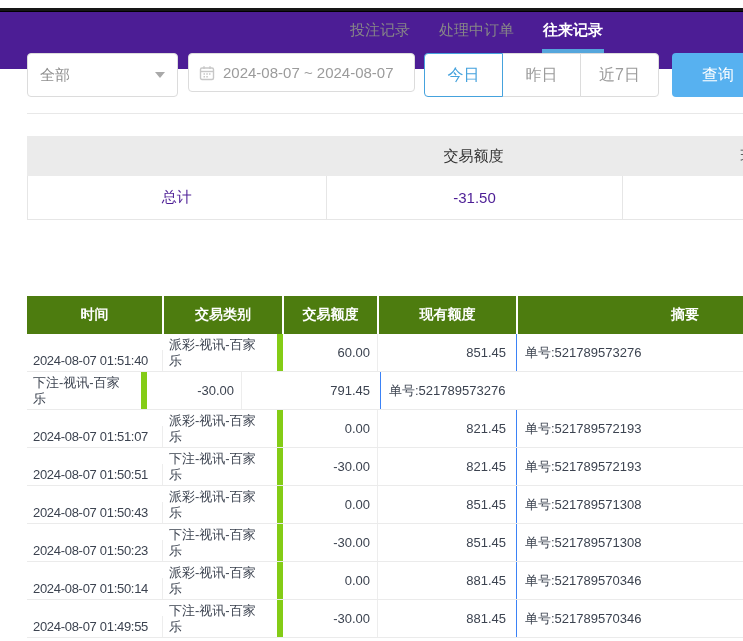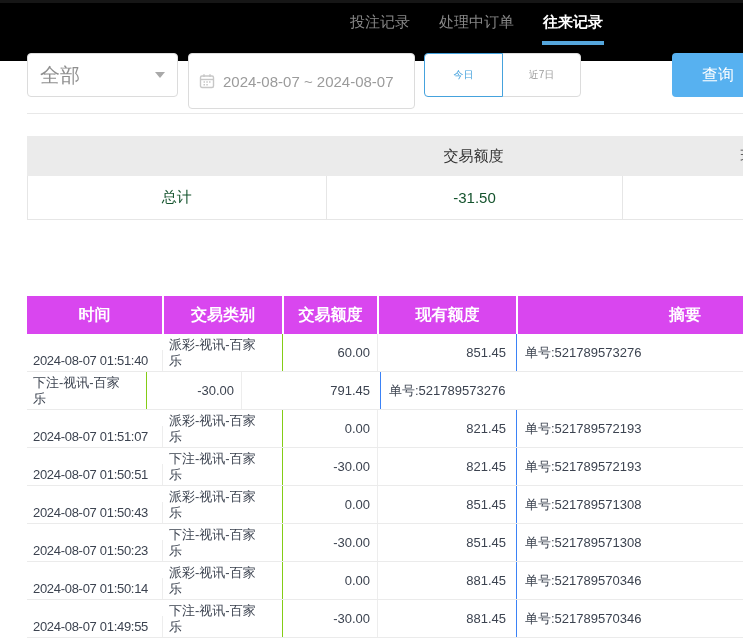--- a/index.html
+++ b/index.html
@@ -1,62 +1,62 @@
 <!DOCTYPE html>
 <html><head>
 <meta charset="utf-8">
 <style>
   html,body{margin:0;padding:0;}
   body{font-family:"Liberation Sans","DejaVu Sans",sans-serif;}
   .page{position:relative;width:743px;height:641px;background:#fff;overflow:hidden;}
 
   
-  .topbar{position:absolute;top:0;left:0;width:743px;height:61px;background:#000000;}
+  .topbar{position:absolute;top:8px;left:0;width:743px;height:61px;background:#4c1d95;}
   .topstrip{position:absolute;top:0;left:0;width:100%;height:3px;background:#161616;border-bottom:1px solid #000;}
   .tabs{position:absolute;top:0;left:350px;height:45px;display:flex;gap:29px;align-items:stretch;}
   .tab{display:flex;align-items:center;font-size:15px;color:#878787;cursor:pointer;position:relative;white-space:nowrap;}
   .tab.active{color:#ffffff;font-weight:bold;}
   .tab.active::after{content:"";position:absolute;left:-1px;right:-1px;bottom:0;height:4px;background:#55a6dc;}
 
   
   .filters{position:absolute;top:53px;left:0;width:743px;height:44px;}
   .select{position:absolute;left:27px;top:0;width:151px;height:44px;border:1px solid #dcdcdc;border-radius:4px;box-sizing:border-box;
-          display:flex;align-items:center;padding:0 12px;font-size:20px;color:#8f8f8f;cursor:pointer;background:#fff;}
+          display:flex;align-items:center;padding:0 12px;font-size:15px;color:#8f8f8f;cursor:pointer;background:#fff;}
   .select .caret{margin-left:auto;width:0;height:0;border-left:5px solid transparent;border-right:5px solid transparent;border-top:6px solid #a9a9a9;}
-  .datebox{position:absolute;left:188px;top:0;width:227px;height:56px;border:1px solid #dcdcdc;border-radius:4px;box-sizing:border-box;
+  .datebox{position:absolute;left:188px;top:0;width:227px;height:39px;border:1px solid #dcdcdc;border-radius:4px;box-sizing:border-box;
           display:flex;align-items:center;padding:0 10px;font-size:15px;color:#9b9b9b;background:#fff;cursor:pointer;}
   .datebox .cal{display:inline-flex;margin-right:8px;}
   .btn-group{position:absolute;left:424px;top:0;height:44px;display:flex;}
-  .qbtn{width:79px;height:44px;background:#fff;border:1px solid #dcdcdc;box-sizing:border-box;font-size:10px;color:#9b9b9b;
+  .qbtn{width:79px;height:44px;background:#fff;border:1px solid #dcdcdc;box-sizing:border-box;font-size:16px;color:#9b9b9b;
         margin-left:-1px;cursor:pointer;font-family:inherit;position:relative;}
   .qbtn:first-child{margin-left:0;border-radius:4px 0 0 4px;}
   .qbtn:last-child{border-radius:0 4px 4px 0;}
   .qbtn.active{border-color:#45a2dd;color:#45a2dd;z-index:2;}
   .search-btn{position:absolute;left:672px;top:0;width:92px;height:44px;background:#57b1f0;border:none;border-radius:4px;
         color:#fff;font-size:16px;cursor:pointer;font-family:inherit;}
   .filter-divider{position:absolute;top:113px;left:27px;width:716px;height:1px;background:#e8e8e8;}
 
   
   .summary{position:absolute;top:136px;left:27px;width:892px;}
   .sum-header{display:flex;height:40px;background:#ebebeb;}
   .sum-header .sh{display:flex;align-items:center;justify-content:center;font-size:15px;color:#333;}
   .sum-row{display:flex;height:44px;border-bottom:1px solid #e6e6e6;border-left:1px solid #e6e6e6;box-sizing:border-box;background:#fff;}
-  .sum-row .sc{display:flex;align-items:center;justify-content:center;font-size:15px;color:#14532d;box-sizing:border-box;}
+  .sum-row .sc{display:flex;align-items:center;justify-content:center;font-size:15px;color:#4c1d95;box-sizing:border-box;}
   .sc.c2,.sc.c3{border-left:1px solid #e6e6e6;}
   .c1{width:298px;} .c2{width:297px;} .c3{width:297px;}
 
   
   .data-table{position:absolute;top:296px;left:27px;width:826px;}
   .thead{display:flex;gap:2px;height:38px;background:#fff;}
-  .th{background:#d946ef;color:#fff;font-size:16px;font-weight:bold;display:flex;align-items:center;justify-content:center;}
+  .th{background:#4d7c0f;color:#fff;font-size:14px;font-weight:bold;display:flex;align-items:center;justify-content:center;}
   .th1{width:135px;} .th2{width:118px;} .th3{width:93px;} .th4{width:137px;} .th5{width:334px;}
   .trow{display:flex;height:38px;border-bottom:1px solid #ebebeb;box-sizing:border-box;background:#fff;}
   .td{display:flex;align-items:center;font-size:13px;color:#3c4350;box-sizing:border-box;overflow:hidden;}
   .col-time{width:136px;padding-left:6px;border-right:1px solid #ededed;white-space:nowrap;letter-spacing:-0.3px;margin-top:16px;}
-  .col-type{width:120px;padding:2px 14px 2px 6px;border-right:1px solid #84cc16;font-size:13px;line-height:16px;word-break:break-all;}
+  .col-type{width:120px;padding:2px 14px 2px 6px;border-right:6px solid #84cc16;font-size:13px;line-height:16px;word-break:break-all;}
   .col-amount{width:95px;justify-content:flex-end;padding-right:7px;border-right:1px solid #ededed;}
   .col-balance{width:139px;justify-content:flex-end;padding-right:10px;border-right:1px solid #3b82f6;}
   .col-memo{width:326px;padding-left:8px;white-space:nowrap;}
 </style>
 </head>
 <body>
 
 <div class="page">
 
   <header class="topbar">
@@ -84,20 +84,21 @@
             <line x1="7.3" y1="9" x2="8.8" y2="9"></line>
             <line x1="10" y1="9" x2="11.5" y2="9"></line>
           <line x1="4.5" y1="11.7" x2="6" y2="11.7"></line>
             <line x1="7.3" y1="11.7" x2="8.8" y2="11.7"></line>
         </svg>
       </span>
       <span>2024-08-07 ~ 2024-08-07</span>
     </div>
     <div class="btn-group">
       <button class="qbtn active">今日</button>
+      <button class="qbtn">昨日</button>
       <button class="qbtn">近7日</button>
     </div>
     <button class="search-btn">查询</button>
   </section>
   <div class="filter-divider"></div>
 
   <section class="summary">
     <div class="sum-header">
       <div class="sh c1"></div>
       <div class="sh c2">交易额度</div>

